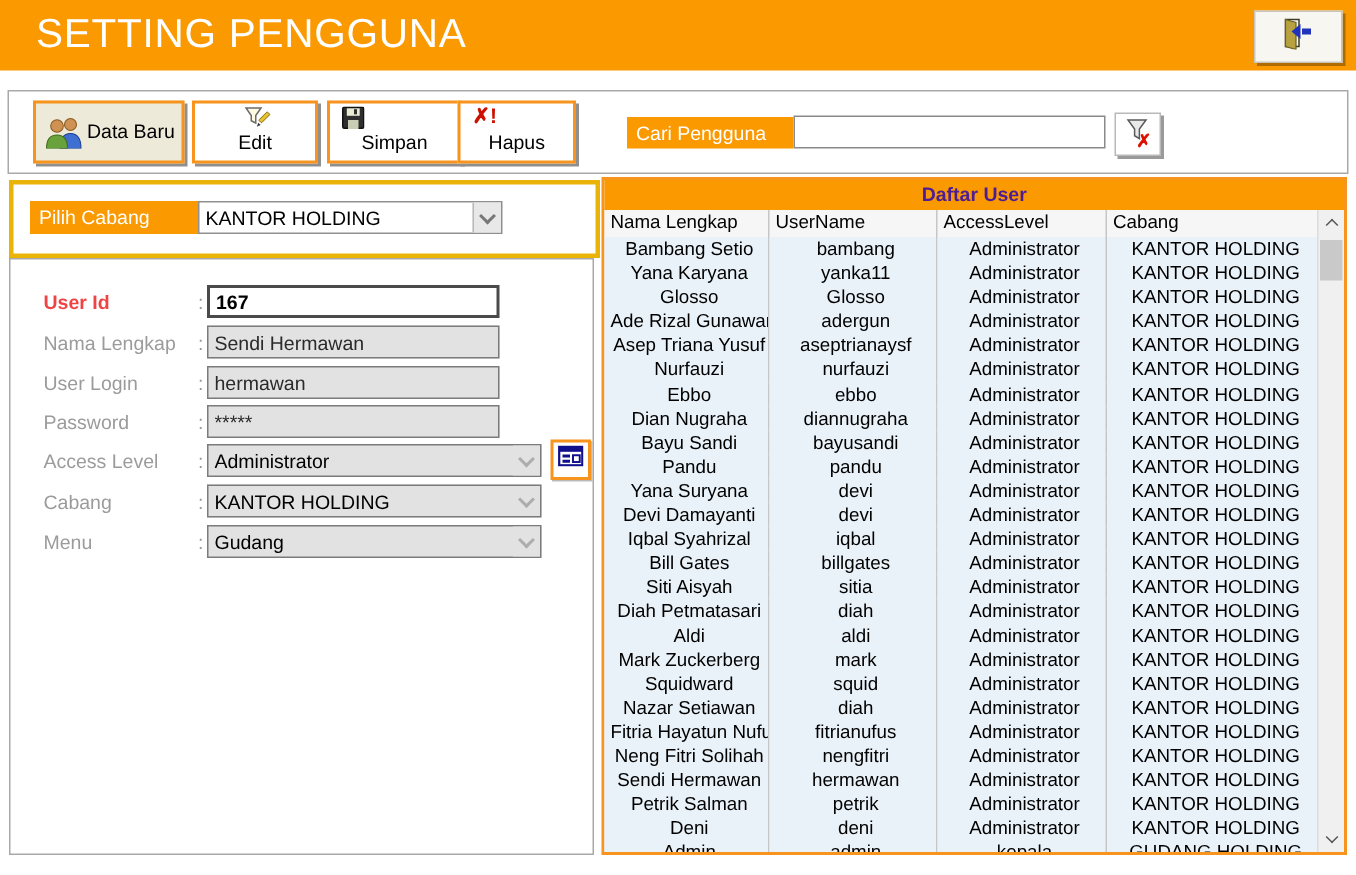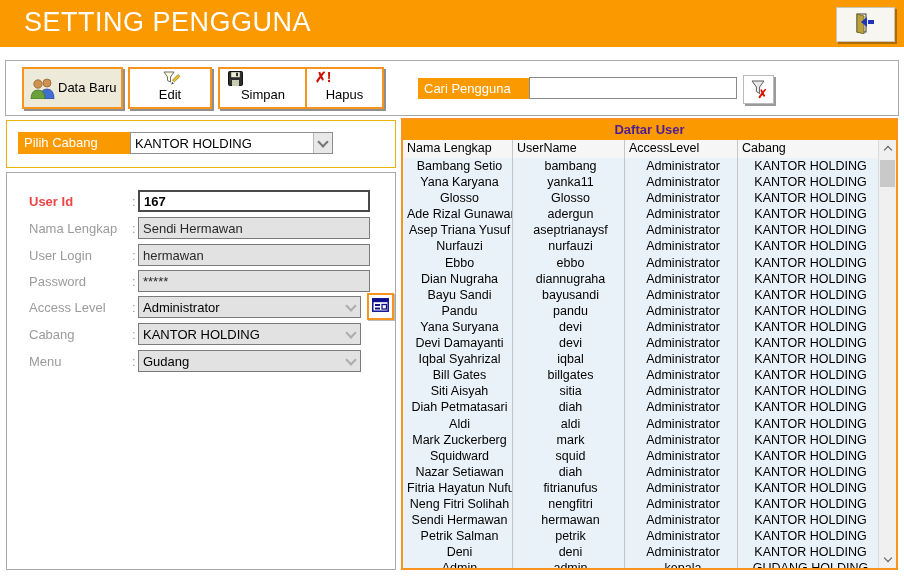--- a/index.html
+++ b/index.html
@@ -33,38 +33,38 @@
                 font-size:13px;line-height:21px;padding-left:6px;box-sizing:border-box;}
   .search-input{position:absolute;left:523px;top:16px;width:208px;height:22px;border:1px solid #8a8a8a;
                 font-size:13px;padding:0 3px;box-sizing:border-box;font-family:"Liberation Sans",sans-serif;}
   .clear-btn{position:absolute;left:737px;top:14px;width:29px;height:27px;background:#fff;border:1px solid #b9b9b9;
              box-shadow:2px 2px 0 #9a9a9a;cursor:pointer;display:flex;align-items:center;justify-content:center;}
   .clear-x{position:absolute;color:#dd1100;font-weight:bold;font-size:12px;margin:8px 0 0 8px;}
   .filter-btn{position:absolute;left:772px;top:15px;width:51px;height:25px;background:#fff;border:1px solid #b0b0b0;
               box-shadow:2px 2px 0 #9a9a9a;font-size:13px;cursor:pointer;font-family:"Liberation Sans",sans-serif;margin-top:46px;}
 
   
-  .branch-panel{position:absolute;left:6px;top:120px;width:388px;height:46px;border:1px solid #eab308;background:#fff;}
+  .branch-panel{position:absolute;left:6px;top:120px;width:388px;height:46px;border:3px solid #eab308;background:#fff;}
   .branch-label{position:absolute;left:11px;top:11px;width:112px;height:22px;background:#FB9900;color:#fff;
                 font-size:13px;line-height:22px;padding-left:6px;box-sizing:border-box;}
   .combo{position:absolute;height:22px;border:1px solid #8f8f8f;background:#fff;box-sizing:border-box;cursor:pointer;}
   .combo .cval{position:absolute;left:4px;top:3px;font-size:13px;color:#000;white-space:nowrap;overflow:hidden;right:20px;}
   .combo .cbtn{position:absolute;right:0;top:0;bottom:0;width:18px;background:#e8e8e8;border-left:1px solid #b9b9b9;
                display:flex;align-items:center;justify-content:center;}
   .branch-combo{left:123px;top:11px;width:203px;}
   .chev{width:6px;height:6px;border-right:2px solid #777;border-bottom:2px solid #777;transform:rotate(45deg);margin-top:-3px;}
   .chev.up{transform:rotate(225deg);margin-top:3px;}
 
   
   .form-panel{position:absolute;left:6px;top:172px;width:388px;height:396px;border:1px solid #a9a9a9;background:#fff;}
   .field{position:absolute;left:0;width:100%;height:22px;}
   .f-label{position:absolute;left:22px;top:4px;font-size:13px;color:#9b9b9b;}
   .f-label.strong{color:#ef4444;font-weight:bold;}
   .f-colon{position:absolute;left:125px;top:4px;font-size:13px;color:#9b9b9b;}
-  .f-input{position:absolute;left:131px;top:0;width:232px;height:22px;box-sizing:border-box;font-size:13px;
+  .f-input{position:absolute;left:131px;top:0;width:195px;height:22px;box-sizing:border-box;font-size:13px;
            padding:4px 4px;font-family:"Liberation Sans",sans-serif;}
   .f-input.enabled{border:2px solid #4a4a4a;background:#fff;font-weight:bold;color:#000;}
   .f-input.disabled{border:1px solid #7b7b7b;background:#e2e2e2;color:#2a2a2a;}
   .f-combo{left:131px;top:0;width:223px;background:#e2e2e2;border:1px solid #7b7b7b;}
   .f-combo .cbtn{background:#e2e2e2;border-left:none;}
   .f-combo .chev{border-color:#adadad;}
   .detail-btn{position:absolute;left:360px;top:120px;width:27px;height:27px;border:2px solid #F7941D;background:#fff;
               box-shadow:1px 1px 0 #bbb;box-sizing:border-box;cursor:pointer;
               display:flex;align-items:center;justify-content:center;}
 

